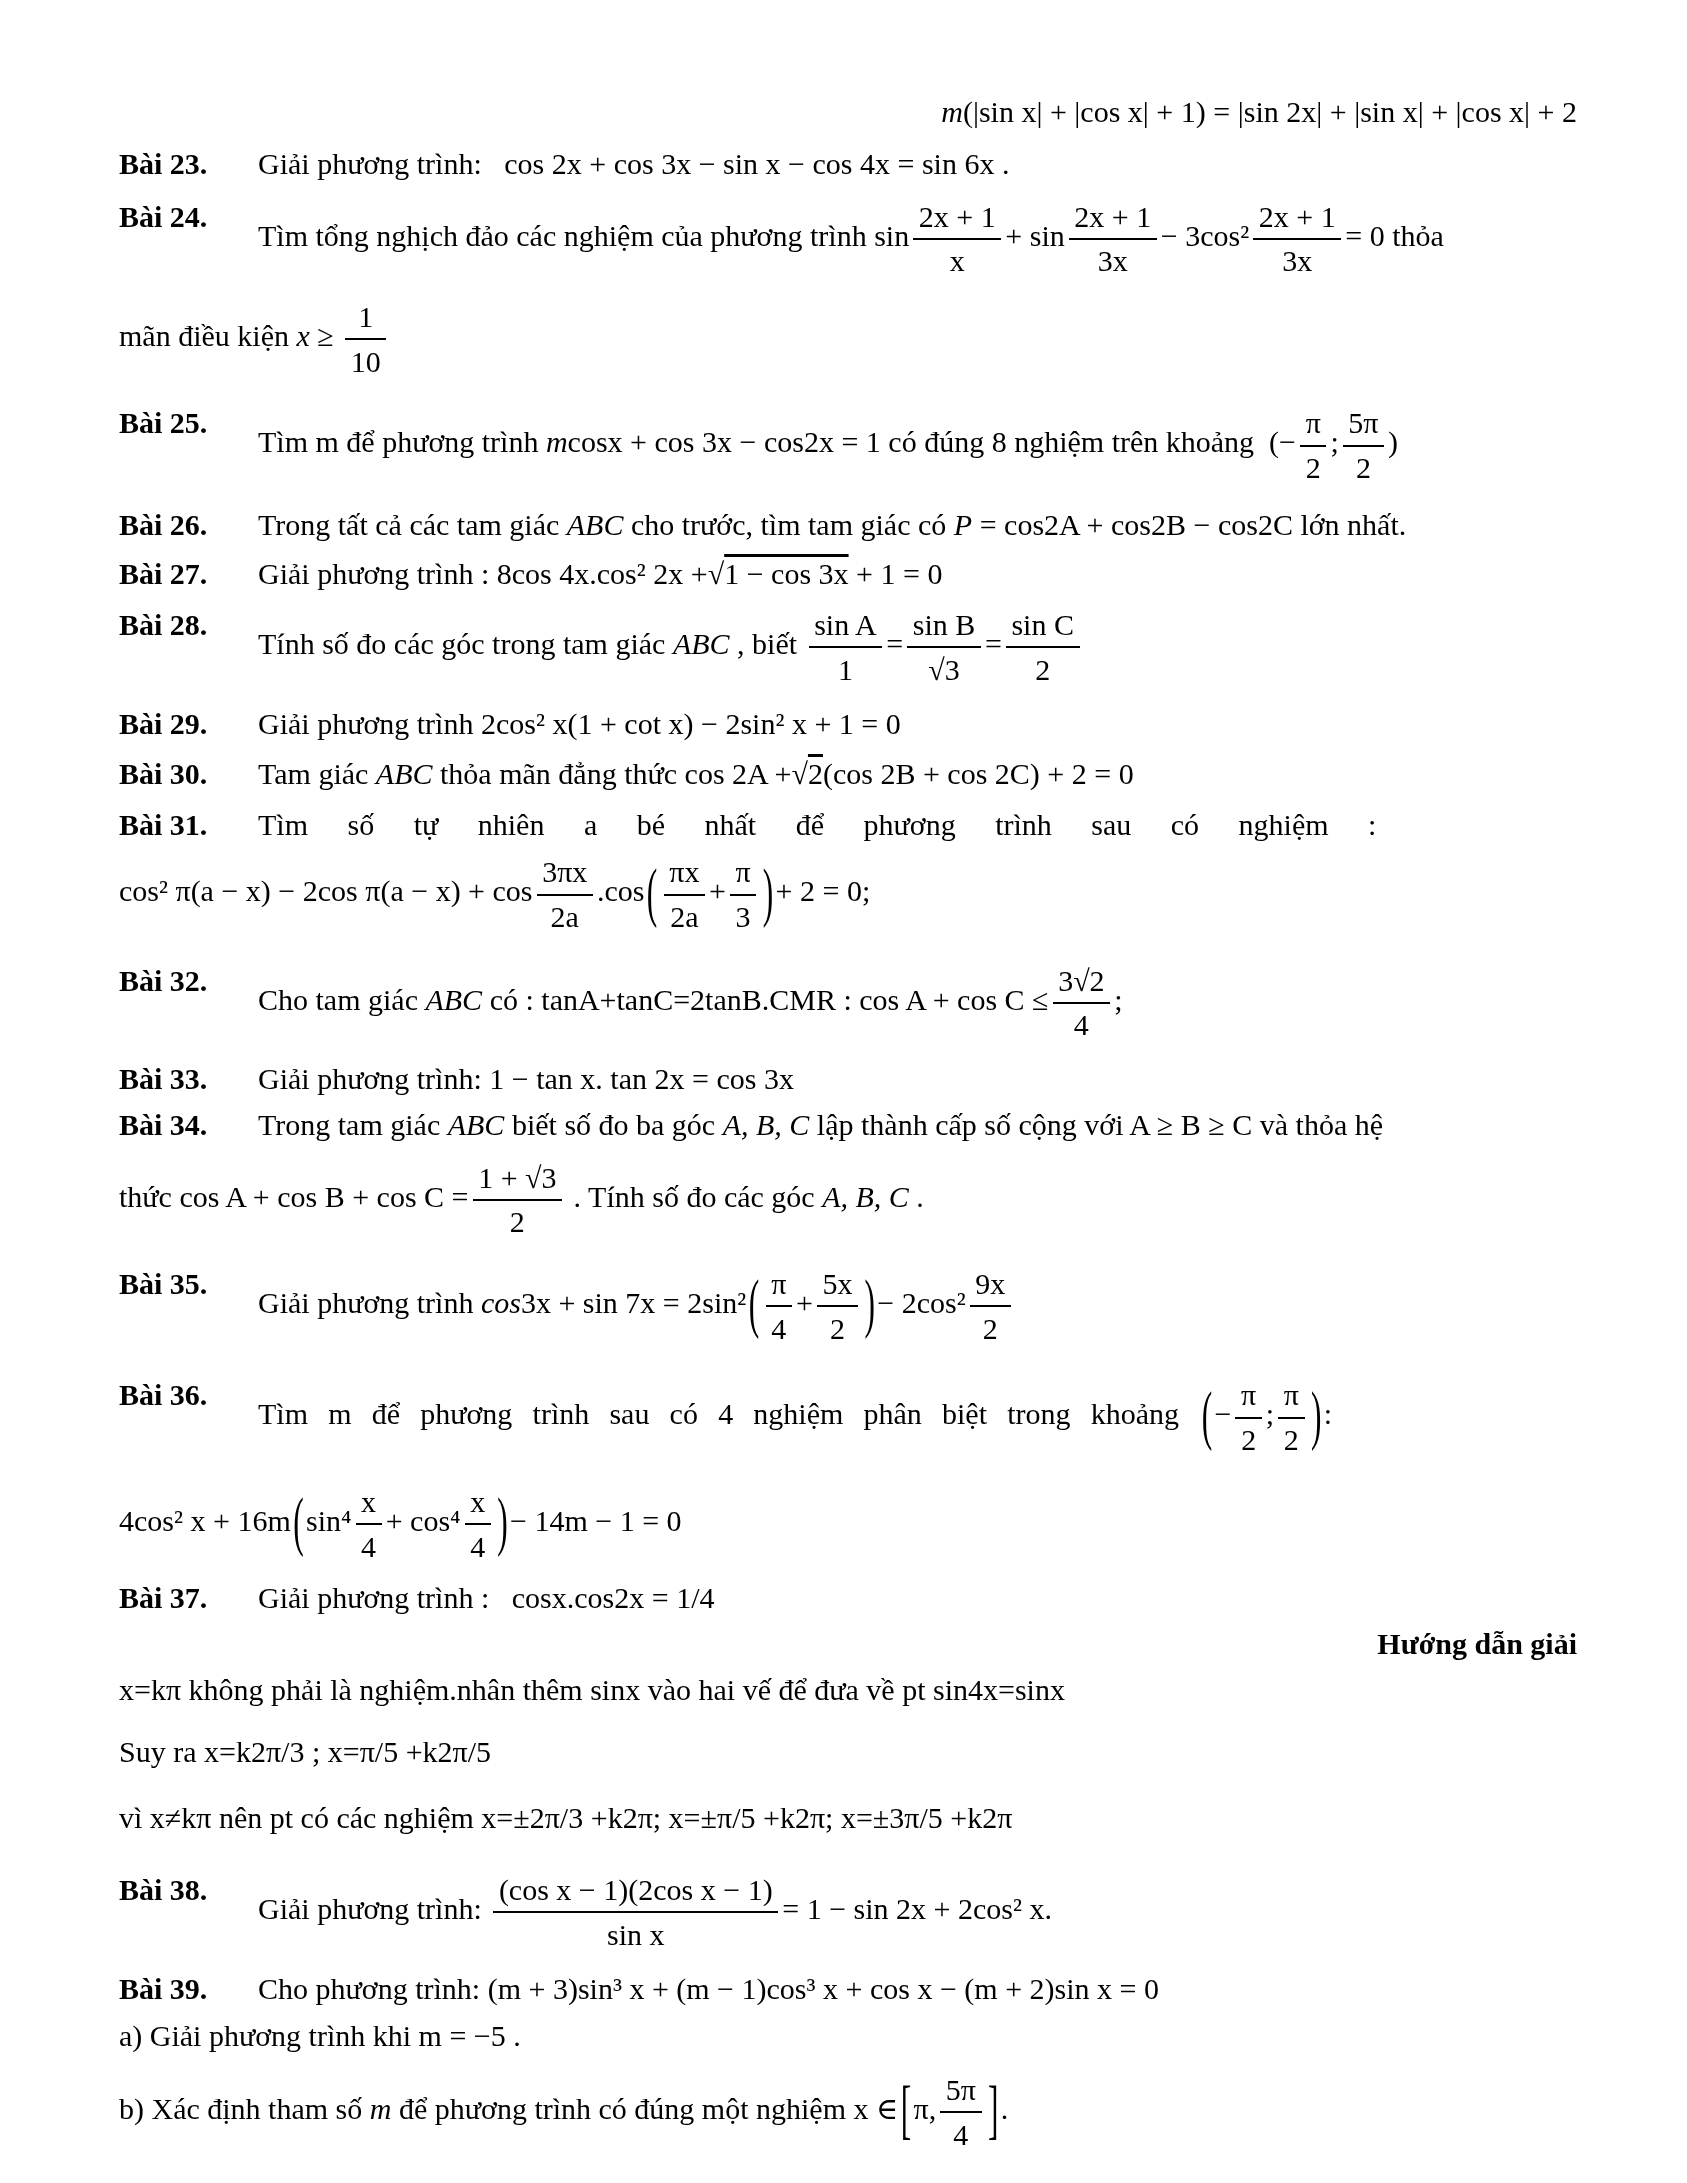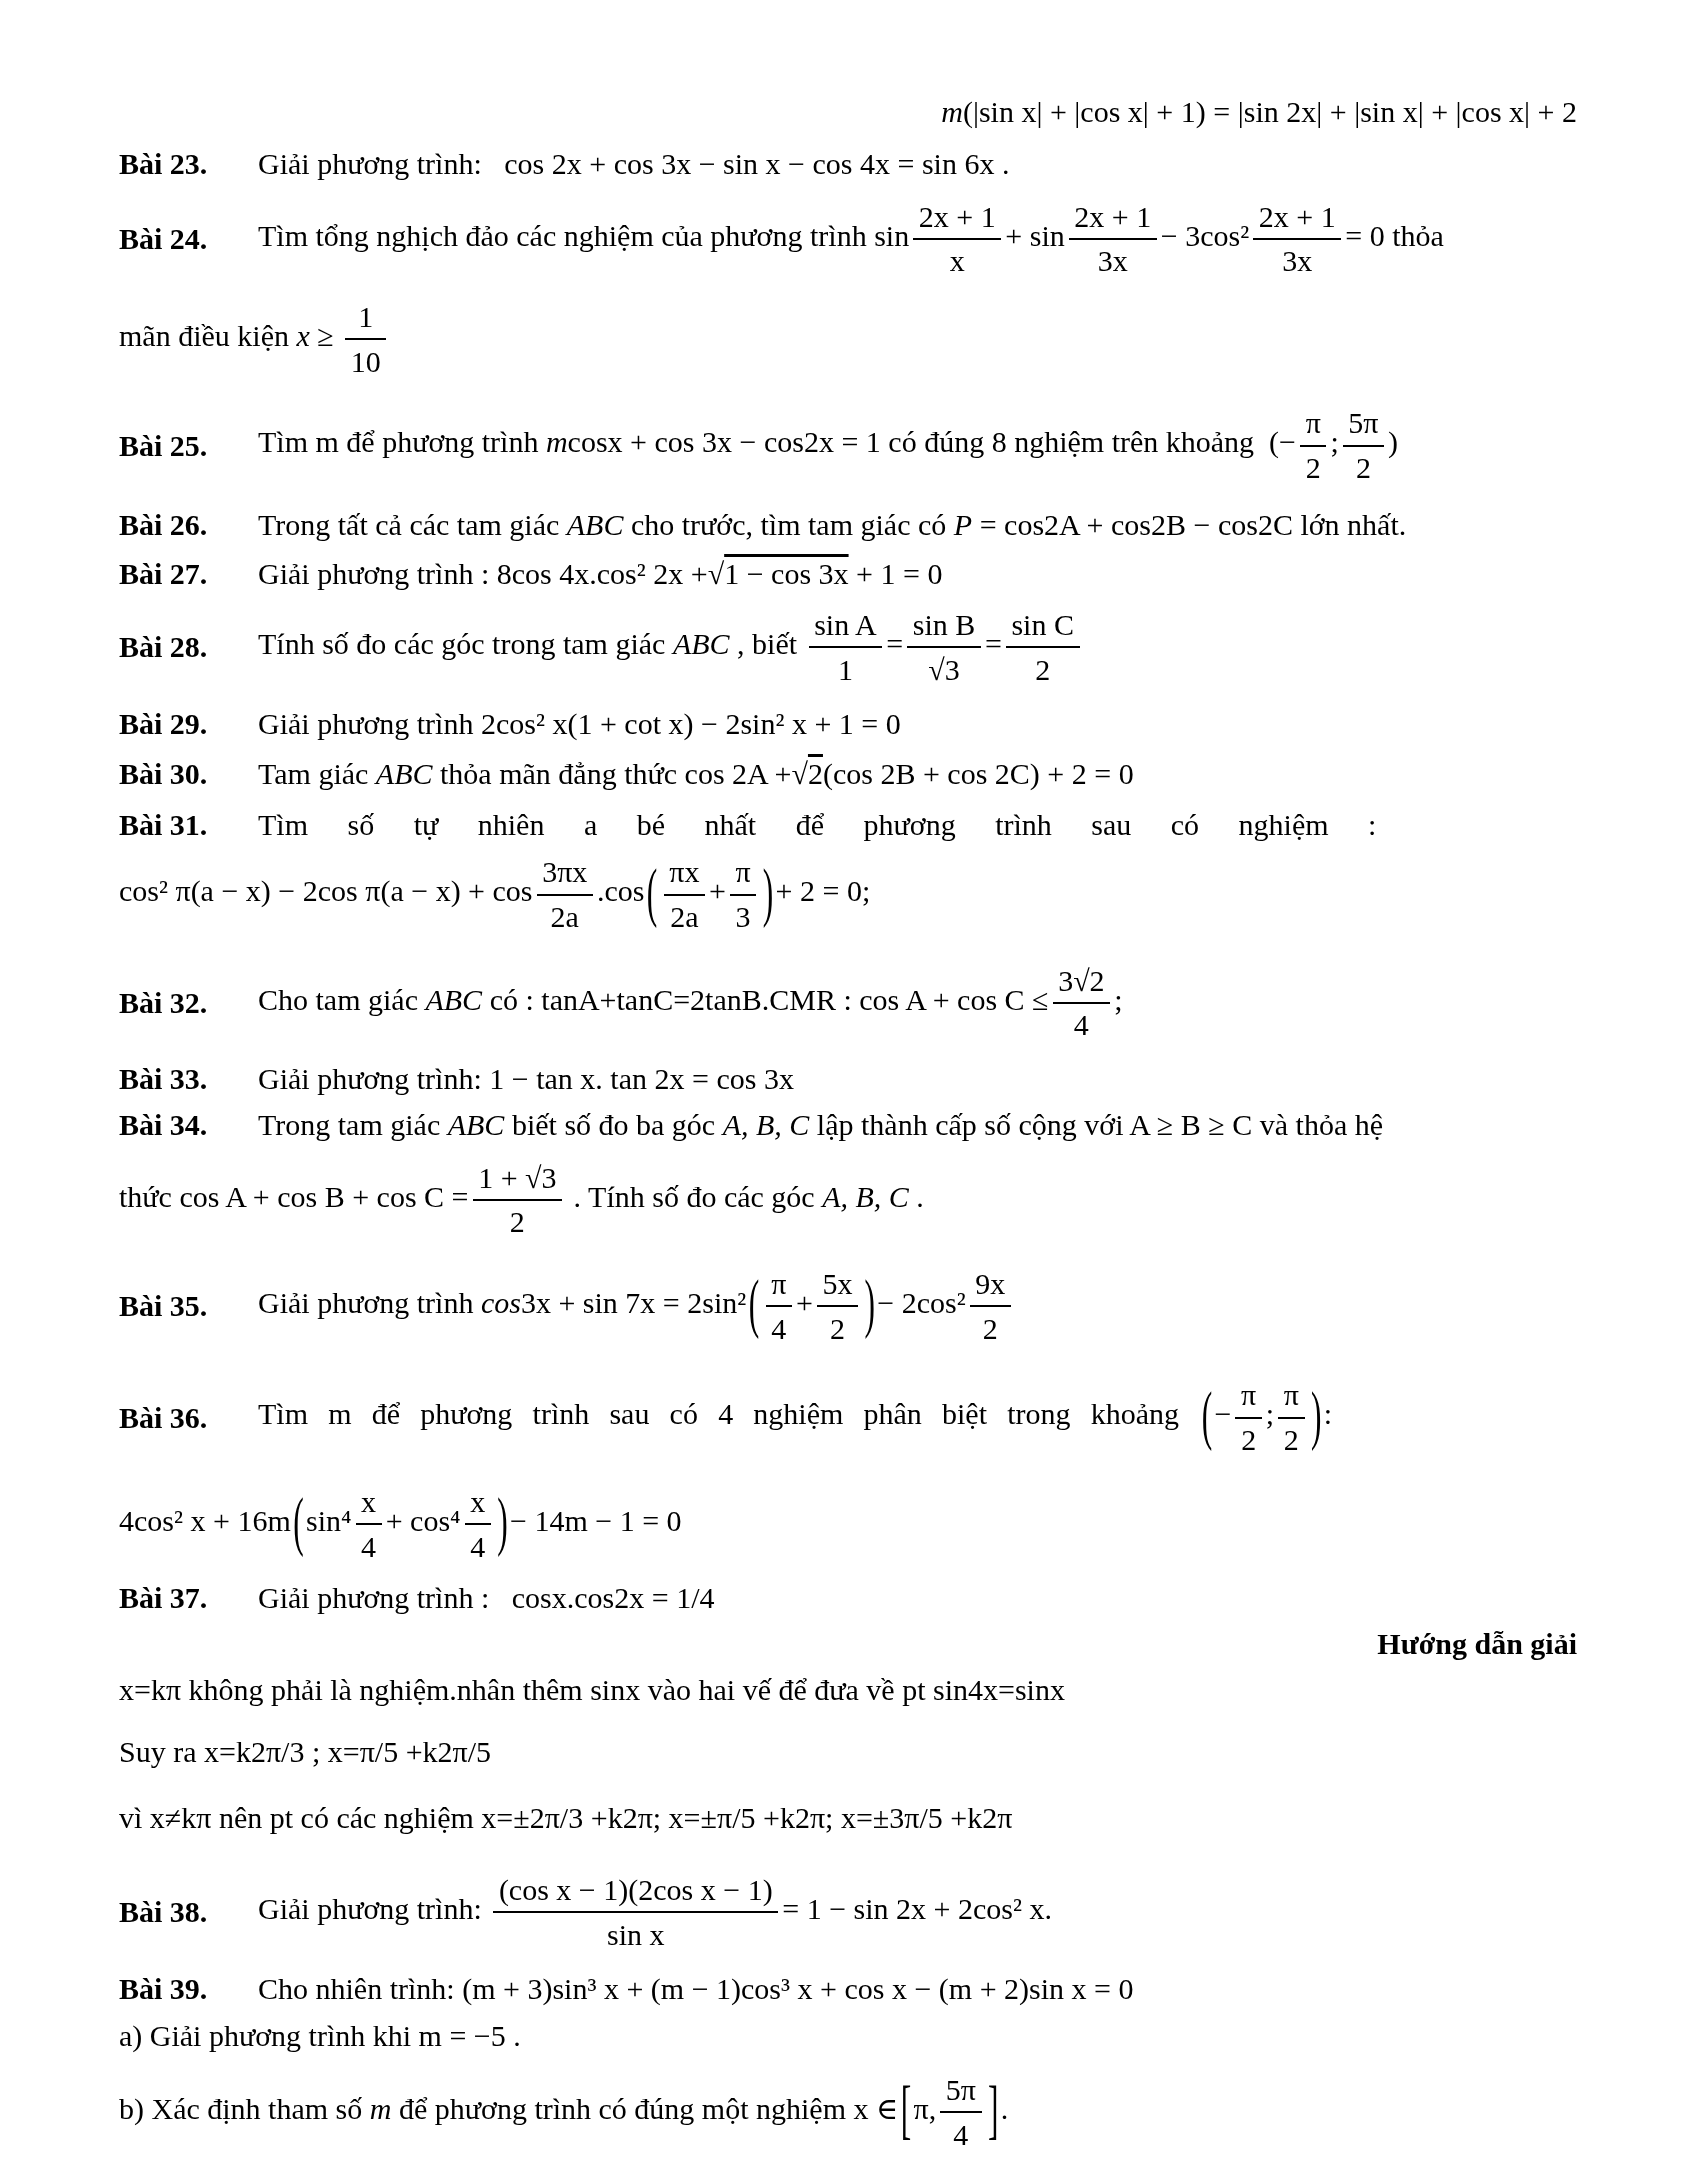--- a/index.html
+++ b/index.html
@@ -5,21 +5,21 @@
   html,body{margin:0;padding:0;}
   body{
     width:1687px;height:2183px;
     background:#ffffff;color:#000000;
     font-family:"Liberation Serif","DejaVu Serif",serif;
     font-size:30px;line-height:1.32;
     overflow:hidden;
   }
   .doc{padding:92px 110px 0 119px;}
   .row{margin:0 0 11px 0;}
-  .exrow{display:flex;align-items:center;}
+  .exrow{display:flex;align-items:flex-start;}
   .lab{flex:0 0 139px;font-weight:bold;white-space:nowrap;}
   .con{flex:1 1 auto;}
   .center{text-align:right;}
   .bold{font-weight:bold;}
   .indent{}
   .wide40{word-spacing:32px;}
   .wide16{word-spacing:12.7px;}
   .mt{white-space:normal;}
   .it{font-style:italic;}
   .frac{display:inline-block;vertical-align:middle;text-align:center;margin:0 4px;}
@@ -128,19 +128,19 @@
   <div class="row g34"><span class="vn">Suy ra x=k2π/3 ; x=π/5 +k2π/5</span></div>
   <div class="row g40"><span class="vn">vì x≠kπ nên pt có các nghiệm x=±2π/3 +k2π; x=±π/5 +k2π; x=±3π/5 +k2π</span></div>
 
   <div class="row exrow g18">
     <span class="lab">Bài 38.</span>
     <span class="con"><span class="vn">Giải phương trình: </span><span class="frac"><span class="num">(cos x − 1)(2cos x − 1)</span><span class="den">sin x</span></span><span class="mt">= 1 − sin 2x + 2cos² x.</span></span>
   </div>
 
   <div class="row exrow g10">
     <span class="lab">Bài 39.</span>
-    <span class="con"><span class="vn">Cho nhiên trình: </span><span class="mt">(m + 3)sin³ x + (m − 1)cos³ x + cos x − (m + 2)sin x = 0</span></span>
+    <span class="con"><span class="vn">Cho phương trình: </span><span class="mt">(m + 3)sin³ x + (m − 1)cos³ x + cos x − (m + 2)sin x = 0</span></span>
   </div>
   <div class="row g18"><span class="vn">a) Giải phương trình khi </span><span class="mt">m = −5</span><span class="vn"> .</span></div>
   <div class="row g0"><span class="vn">b) Xác định tham số </span><span class="mt it">m</span><span class="vn"> để phương trình có đúng một nghiệm </span><span class="mt">x ∈</span><span class="big">[</span><span class="mt">π,</span><span class="frac"><span class="num">5π</span><span class="den">4</span></span><span class="big">]</span><span class="mt">.</span></div>
 
 </div>
 
 
 </body></html>

